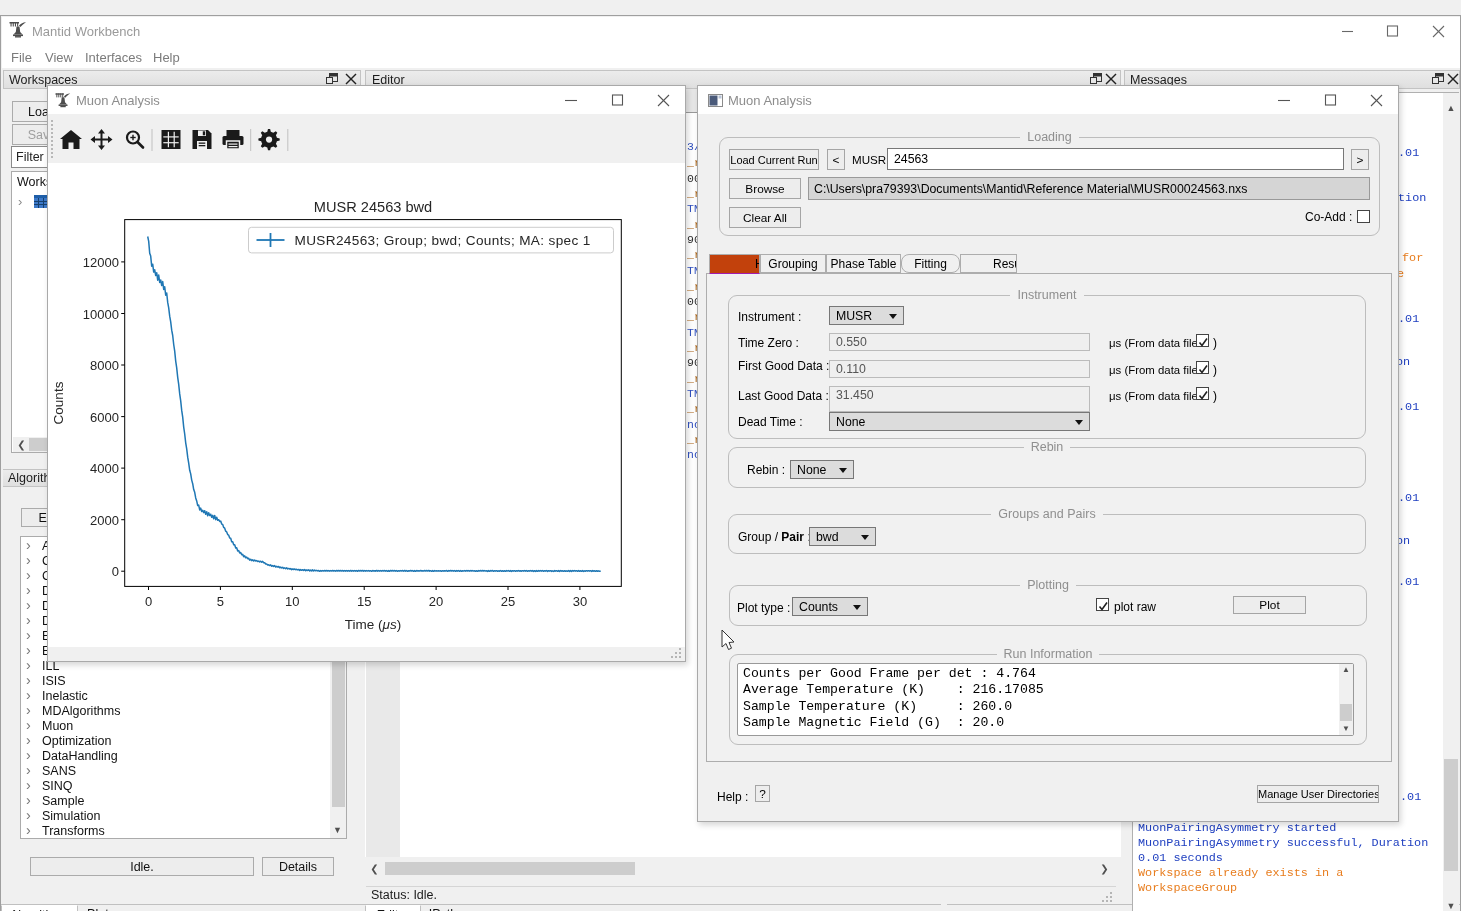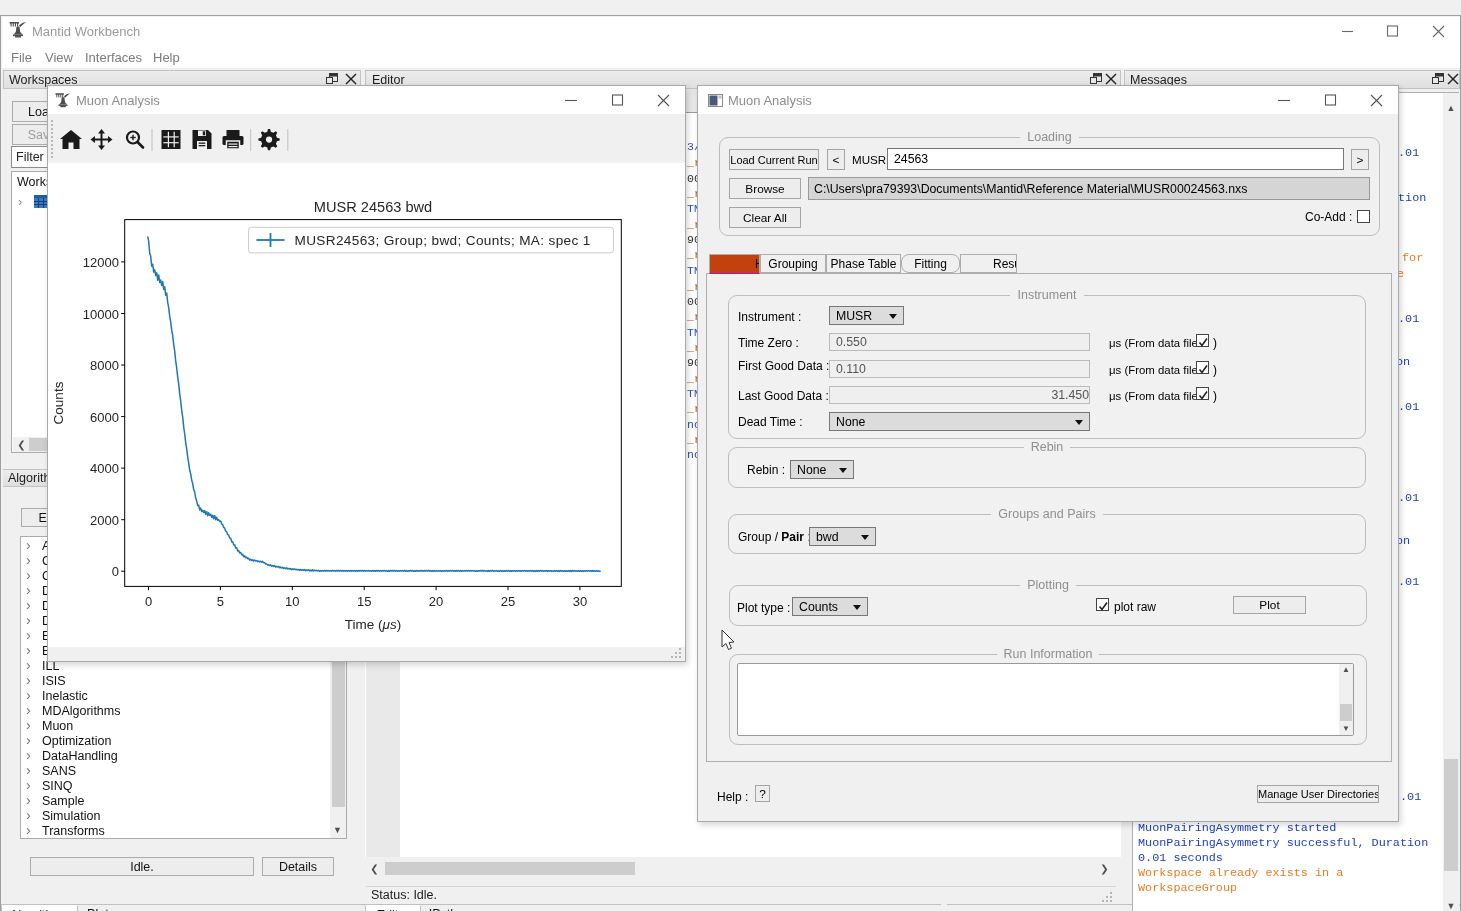--- a/index.html
+++ b/index.html
@@ -502,21 +502,21 @@
         </svg></div>
   <div class="lbl" style="left:515px;top:250px;">)</div>
   <div class="lbl" style="left:40px;top:273px;">First Good Data :</div>
   <div class="dfield" style="left:131px;top:274px;width:261px;height:18px;line-height:17px;padding-left:6px;">0.110</div>
   <div class="lbl" style="left:411px;top:278px;font-size:11.4px;">μs (From data file</div>
   <div class="cb" style="left:498px;top:275px;"><svg width="13" height="13" viewBox="0 0 13 13">
           <path d="M2.5 6.5 L5 9.5 L10 2.5" stroke="#222" stroke-width="1.6" fill="none"></path>
         </svg></div>
   <div class="lbl" style="left:515px;top:277px;">)</div>
   <div class="lbl" style="left:40px;top:303px;">Last Good Data :</div>
-  <div class="dfield" style="left:131px;top:300px;width:261px;height:18px;line-height:17px;padding-left:6px;text-align:right;">31.450</div>
+  <div class="dfield" style="left:131px;top:300px;width:261px;height:26px;line-height:17px;padding-left:6px;">31.450</div>
   <div class="lbl" style="left:411px;top:304px;font-size:11.4px;">μs (From data file</div>
   <div class="cb" style="left:498px;top:301px;"><svg width="13" height="13" viewBox="0 0 13 13">
           <path d="M2.5 6.5 L5 9.5 L10 2.5" stroke="#222" stroke-width="1.6" fill="none"></path>
         </svg></div>
   <div class="lbl" style="left:515px;top:303px;">)</div>
   <div class="lbl" style="left:40px;top:329px;">Dead Time :</div>
   <div class="combo" style="left:131px;top:326px;width:261px;height:19px;line-height:18px;padding-left:6px;">None</div>
 
   <div class="gbox" style="left:30px;top:361px;width:638px;height:41px;">
     <div class="glabel" style="background:#f1f1f1;">Rebin</div>
@@ -538,20 +538,24 @@
   <div class="cb" style="left:398px;top:512px;"><svg width="13" height="13" viewBox="0 0 13 13">
           <path d="M2.5 6.5 L5 9.5 L10 2.5" stroke="#222" stroke-width="1.6" fill="none"></path>
         </svg></div>
   <div class="lbl" style="left:416px;top:514px;">plot raw</div>
   <div class="btn" style="left:535px;top:510px;width:73px;height:18px;line-height:17px;">Plot</div>
 
   <div class="gbox" style="left:31px;top:568px;width:638px;height:91px;">
     <div class="glabel" style="background:#f1f1f1;">Run Information</div>
   </div>
   <div style="position:absolute;left:39px;top:577px;width:617px;height:73px;background:#fff;border:1px solid #999;border-radius:2px;"></div>
+  <div style="position:absolute;left:45px;top:580px;font-family:'Liberation Mono',monospace;font-size:13.2px;line-height:16.3px;color:#000;white-space:pre;">Counts per Good Frame per det : 4.764
+Average Temperature (K)    : 216.17085
+Sample Temperature (K)     : 260.0
+Sample Magnetic Field (G)  : 20.0</div>
   <div class="sb" style="position:absolute;left:641px;top:578px;width:14px;height:71px;"></div>
   <div class="sbarrow" style="position:absolute;left:641px;top:578px;width:14px;height:12px;font-size:8px;line-height:12px;">▲</div>
   <div class="sbarrow" style="position:absolute;left:641px;top:637px;width:14px;height:12px;font-size:8px;line-height:12px;">▼</div>
   <div class="sbthumb" style="position:absolute;left:642px;top:618px;width:12px;height:17px;"></div>
 
   <div class="lbl" style="left:19px;top:704px;">Help :</div>
   <div class="btn" style="left:57px;top:699px;width:15px;height:17px;line-height:16px;">?</div>
   <div class="btn" style="left:559px;top:699px;width:122px;height:18px;line-height:17px;font-size:11px;">Manage User Directories</div>
  </div>
 

